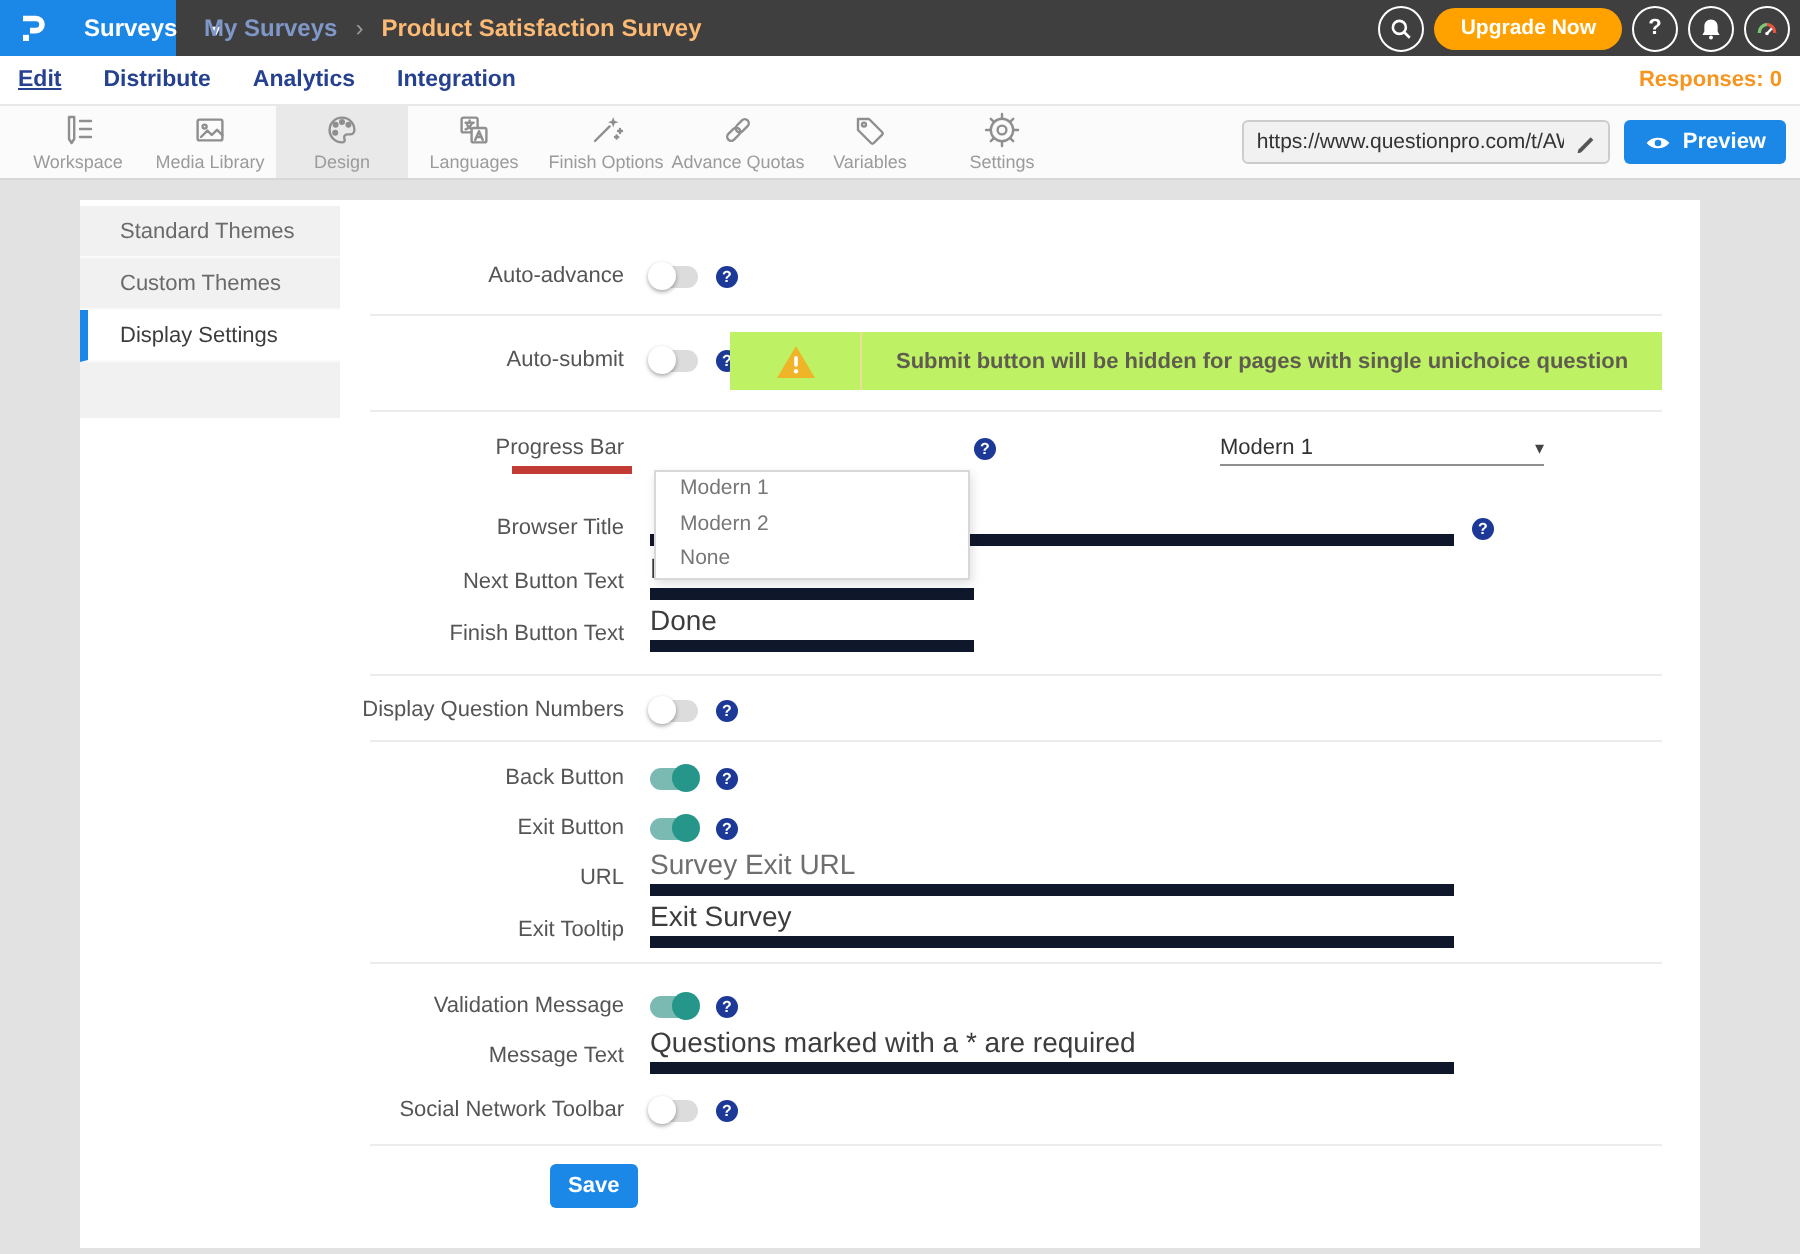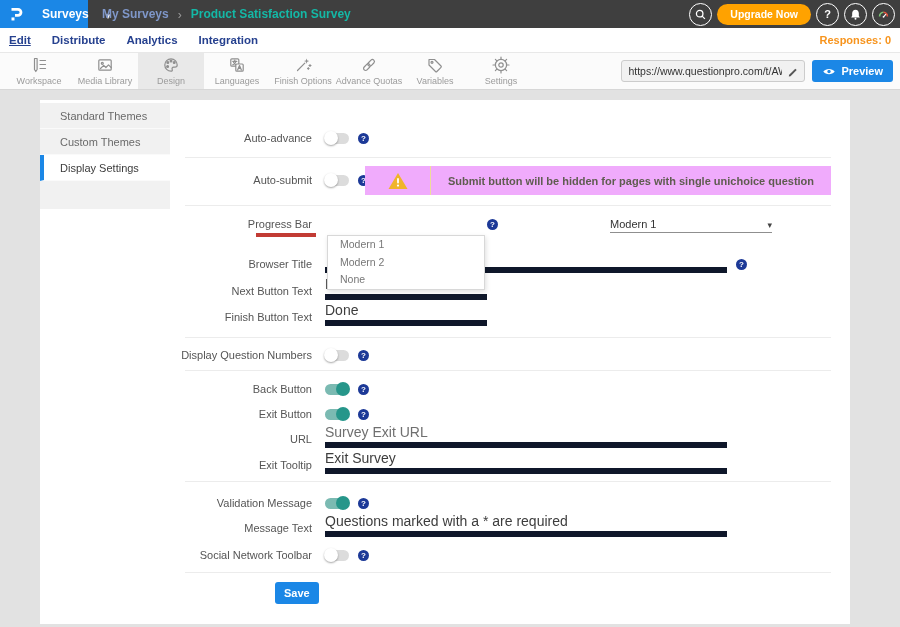--- a/index.html
+++ b/index.html
@@ -8,21 +8,21 @@
 
   
   .topbar { height:28px; background:#3f3f3f; display:flex; align-items:center; color:#fff; }
   .brand { width:88px; height:28px; background:#1b87e6; display:flex; align-items:center;
            gap:17px; padding-left:7px; cursor:pointer; flex-shrink:0; }
   .brand-label { font-size:12px; font-weight:700; color:#fff; }
   .caret-down::after { content:"▾"; font-size:9px; color:#fff; }
   .crumbs { display:flex; align-items:center; gap:9px; margin-left:14px; }
   .crumb-parent { color:#7f97c9; font-size:12px; font-weight:600; cursor:pointer; }
   .crumb-sep::after { content:"\203A"; color:#9a9a9a; font-size:12px; }
-  .crumb-current { color:#14b8a6; font-size:12px; font-weight:600; }
+  .crumb-current { color:#fdba74; font-size:12px; font-weight:600; }
   .top-actions { margin-left:auto; display:flex; align-items:center; gap:5px; padding-right:5px; }
   .ring { width:23px; height:23px; border:1.6px solid #fff; border-radius:50%;
           display:flex; align-items:center; justify-content:center; cursor:pointer;
           font-size:11px; font-weight:700; color:#fff; }
   .upgrade { height:21px; background:#ffa200; border-radius:11px; color:#fff; font-size:10.5px;
              font-weight:700; padding:0 13px; display:flex; align-items:center; cursor:pointer; }
 
   
   .navrow { height:20px; background:#fff; display:flex; align-items:center; padding:12px 9px; }
   .nav-item { font-size:11.5px; font-weight:700; color:#26418f; margin-right:21px; cursor:pointer; }
@@ -74,21 +74,21 @@
           display:inline-flex; align-items:center; justify-content:center; flex-shrink:0;
           font-size:8px; font-weight:700; cursor:pointer; }
   .help::after { content:"?"; }
 
   .field { position:absolute; left:285px; top:0; height:17px; border-bottom:6px solid #0f172a;
            font-size:14px; color:#3d3d3d; display:flex; align-items:flex-end; padding-bottom:2px;
            cursor:text; }
   .field .fval { white-space:nowrap; }
   .field.ph .fval { color:#6f6f6f; }
 
-  .warn { position:absolute; left:325px; top:66px; width:466px; height:29px; background:#f0abfc;
+  .warn { position:absolute; left:325px; top:66px; width:466px; height:29px; background:#bef264;
           display:flex; align-items:center; }
   .warn-iconzone { width:66px; align-self:stretch; border-right:1px solid #eddc9a;
                    display:flex; align-items:center; justify-content:center; }
   .warn-text { padding-left:17px; font-size:11px; font-weight:600; color:#5f5c50; }
 
   .red-underline { position:absolute; left:216px; top:17px; width:60px; height:4px; background:#c23b34; }
 
   .select { position:absolute; left:285px; top:0; width:162px; height:17px;
             border-bottom:1px solid #8f8f8f; font-size:11px; color:#333; cursor:pointer;
             display:flex; justify-content:space-between; align-items:flex-end; padding-bottom:2px; }

